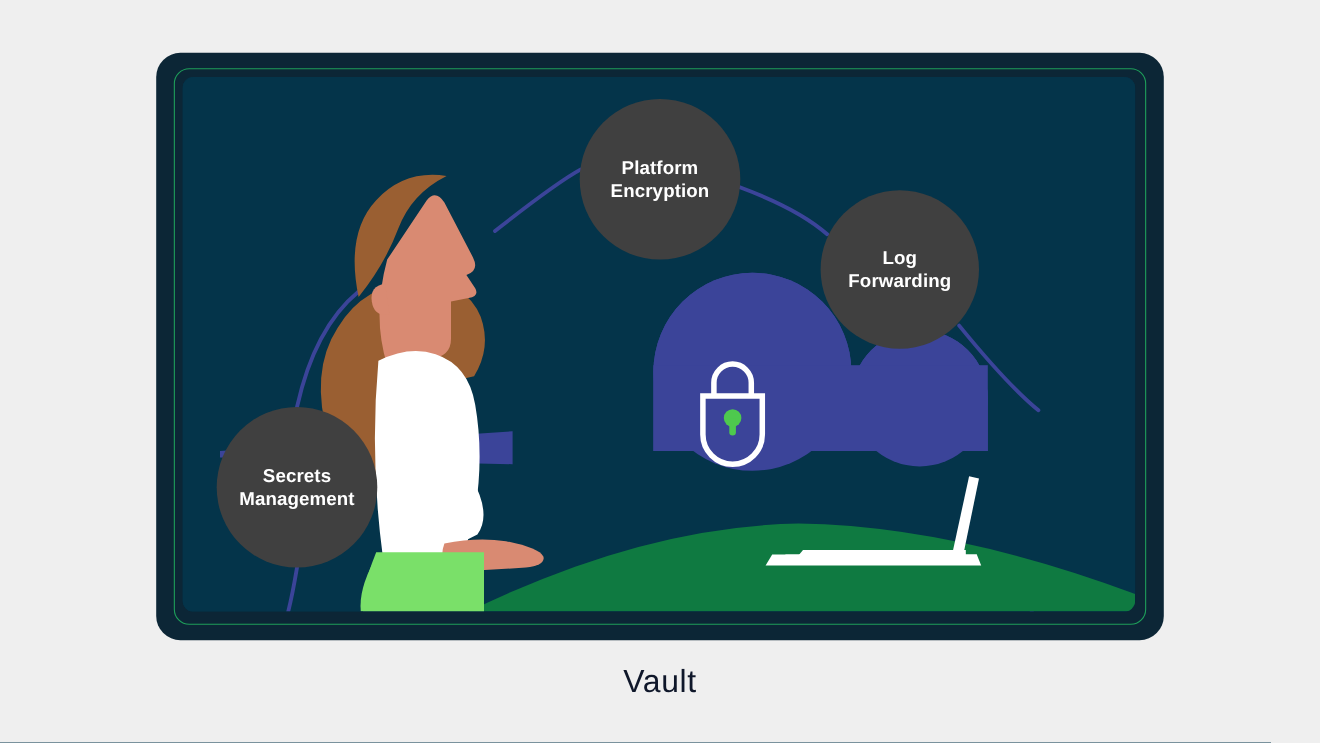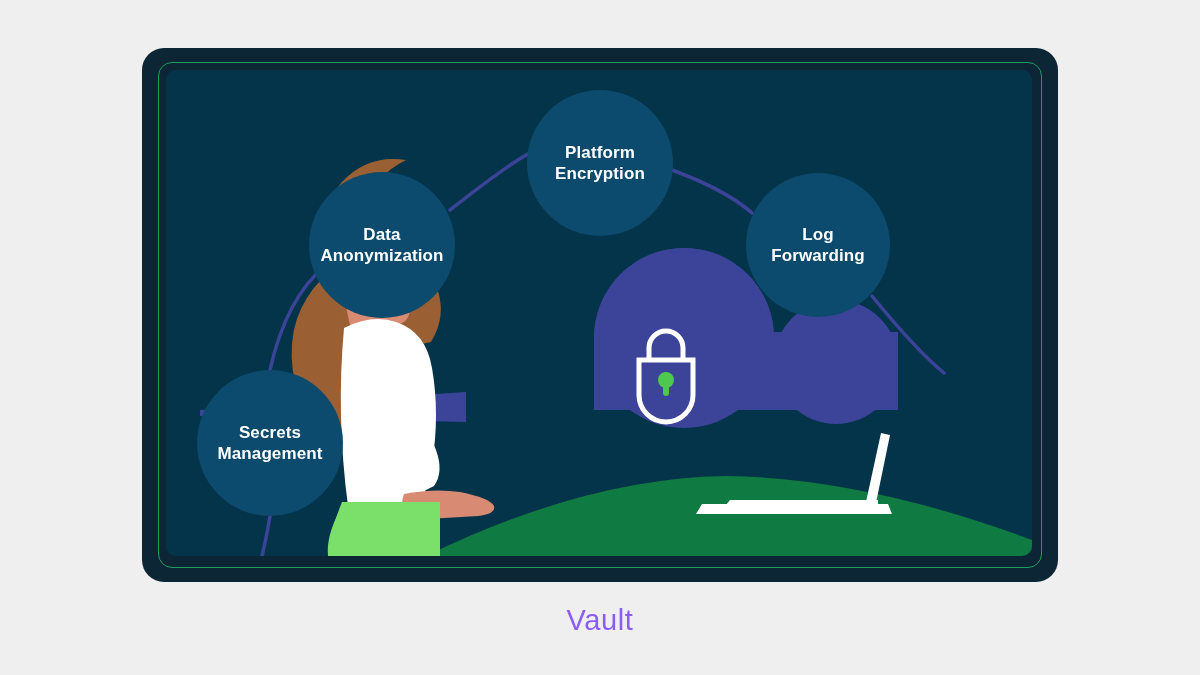--- a/index.html
+++ b/index.html
@@ -60,21 +60,21 @@
     top: 0;
     width: 866px;
     height: 486px;
   }
   .scene svg { display: block; }
 
   
   .node {
     position: absolute;
     border-radius: 50%;
-    background: #0c4a6e;
+    background: #404040;
     display: flex;
     align-items: center;
     justify-content: center;
     z-index: 4;
   }
   .node-label {
     color: #ffffff;
     font-family: "Liberation Sans", sans-serif;
     font-weight: bold;
     font-size: 17px;
@@ -85,21 +85,21 @@
     white-space: pre-line;
   }
 
   
   .caption {
     position: absolute;
     left: 0;
     top: 604px;
     width: 1200px;
     text-align: center;
-    color: #8b5cf6;
+    color: #0f172a;
     font-family: "Liberation Sans", sans-serif;
     font-weight: 300;
     font-size: 29px;
     letter-spacing: 0.6px;
   }
 </style>
 </head>
 <body>
 
 <div id="root">
@@ -219,24 +219,20 @@
         </g>
 
         <g>
           <path d="M 300 449 L 722 449 L 722 441 L 308 441 Z" fill="#ffffff" opacity="0"></path>
           <path d="M 536 434 L 722 434 L 726 444 L 530 444 Z" fill="#ffffff"></path>
         </g>
 
       </svg>
     </div>
 
-    <div class="node" style="left:143px; top:102px; width:146px; height:146px;">
-      <span class="node-label">Data
-Anonymization</span>
-    </div>
 
     <div class="node" style="left:361px; top:20px; width:146px; height:146px;">
       <span class="node-label">Platform
 Encryption</span>
     </div>
 
     <div class="node" style="left:31px; top:300px; width:146px; height:146px;">
       <span class="node-label">Secrets
 Management</span>
     </div>

